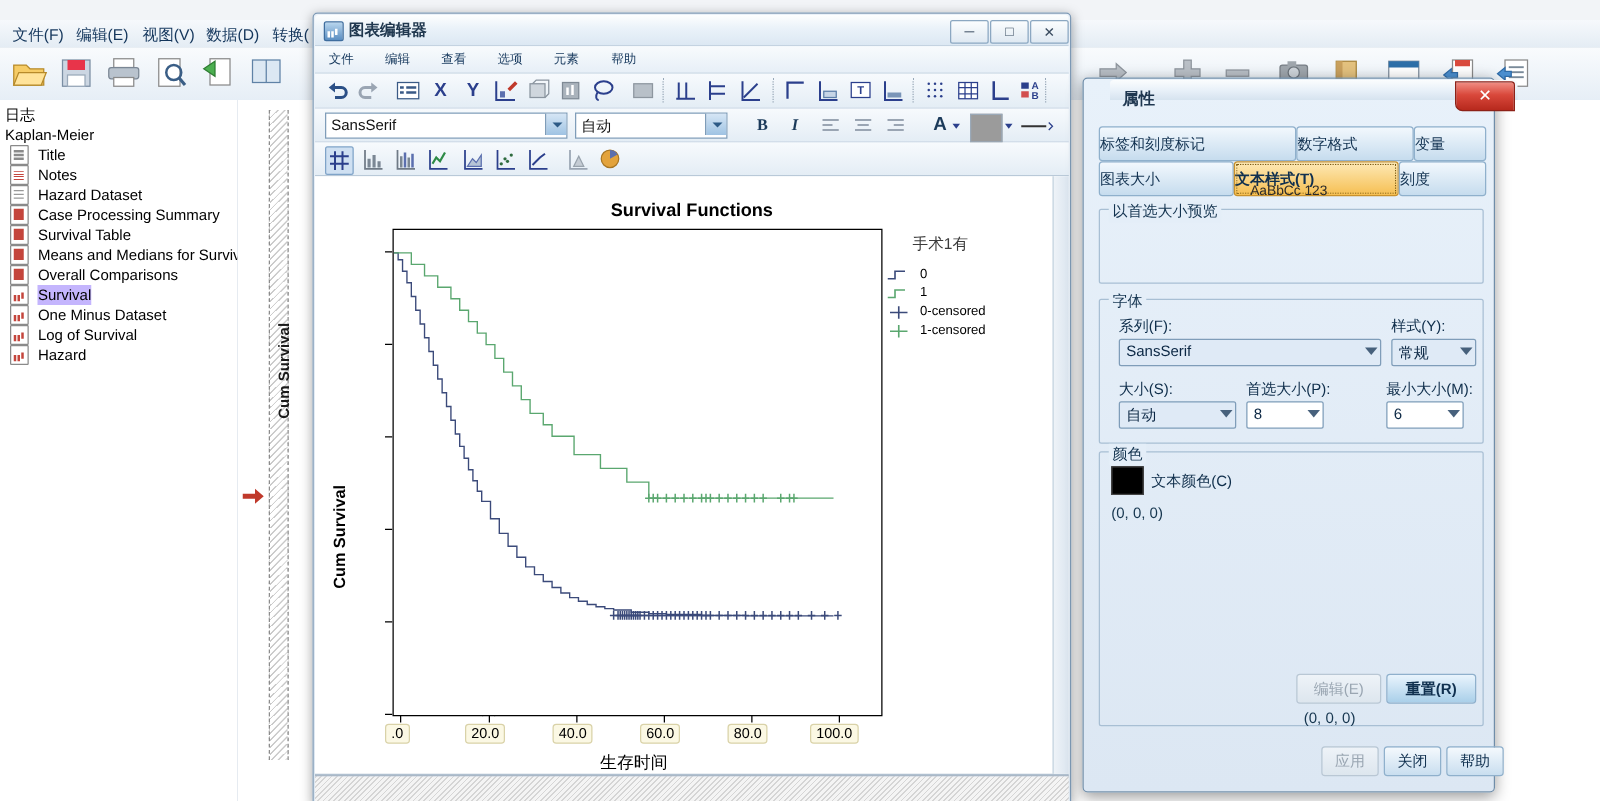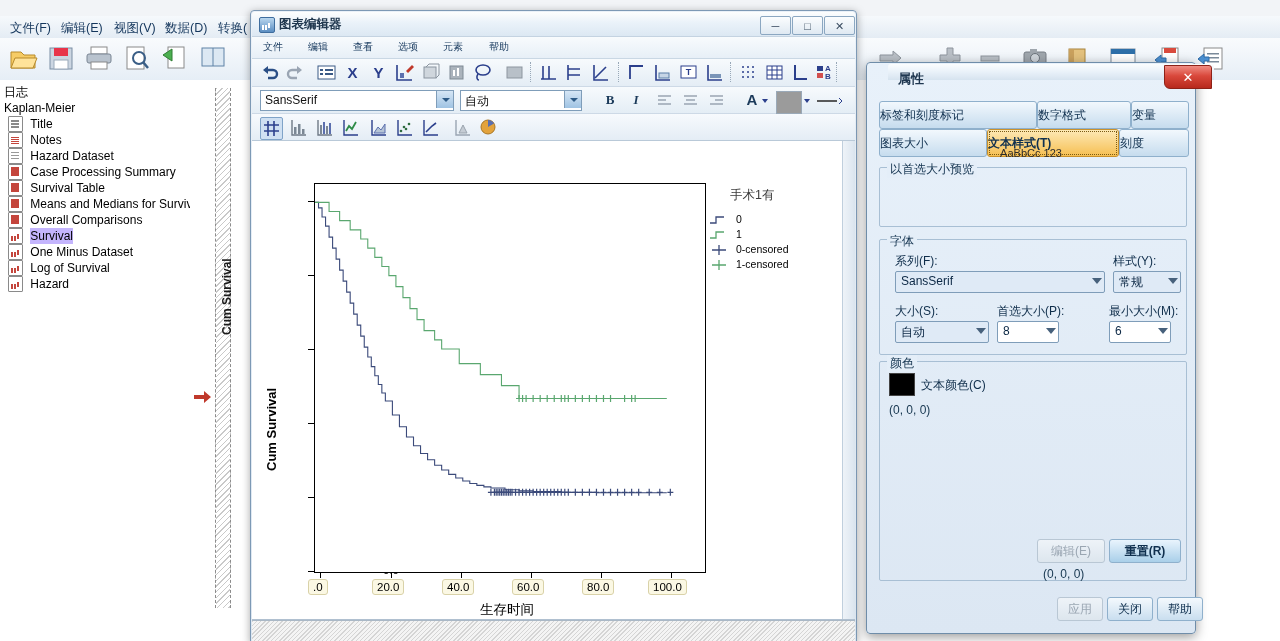--- a/index.html
+++ b/index.html
@@ -514,20 +514,21 @@
       <path d="M4 3v15h14" stroke="#9aa5b3" stroke-width="1.4" fill="none"></path>
         <path d="M7 16l4-8 4 8z" fill="#c5ccd4" stroke="#99a3ad"></path>
     </svg>
     <svg class="ti" style="left:226px" viewBox="0 0 21 21">
       <circle cx="10" cy="10" r="7" fill="#e3a33c" stroke="#a87624"></circle>
         <path d="M10 10V3a7 7 0 0 1 6 3.5z" fill="#5b6fae"></path>
     </svg>
   </div>
 
   <div id="ce-canvas">
+    <div id="chart-title">Survival Functions</div>
 
     <div id="ylabel">Cum Survival</div>
 
     <div class="ytick-lbl" style="top:423px">0.0</div>
     <div class="ytick-mark" style="top:430px"></div>
     <div class="ytick-lbl" style="top:349px">0.2</div>
     <div class="ytick-mark" style="top:356px"></div>
     <div class="ytick-lbl" style="top:275px">0.4</div>
     <div class="ytick-mark" style="top:282px"></div>
     <div class="ytick-lbl" style="top:201px">0.6</div>

